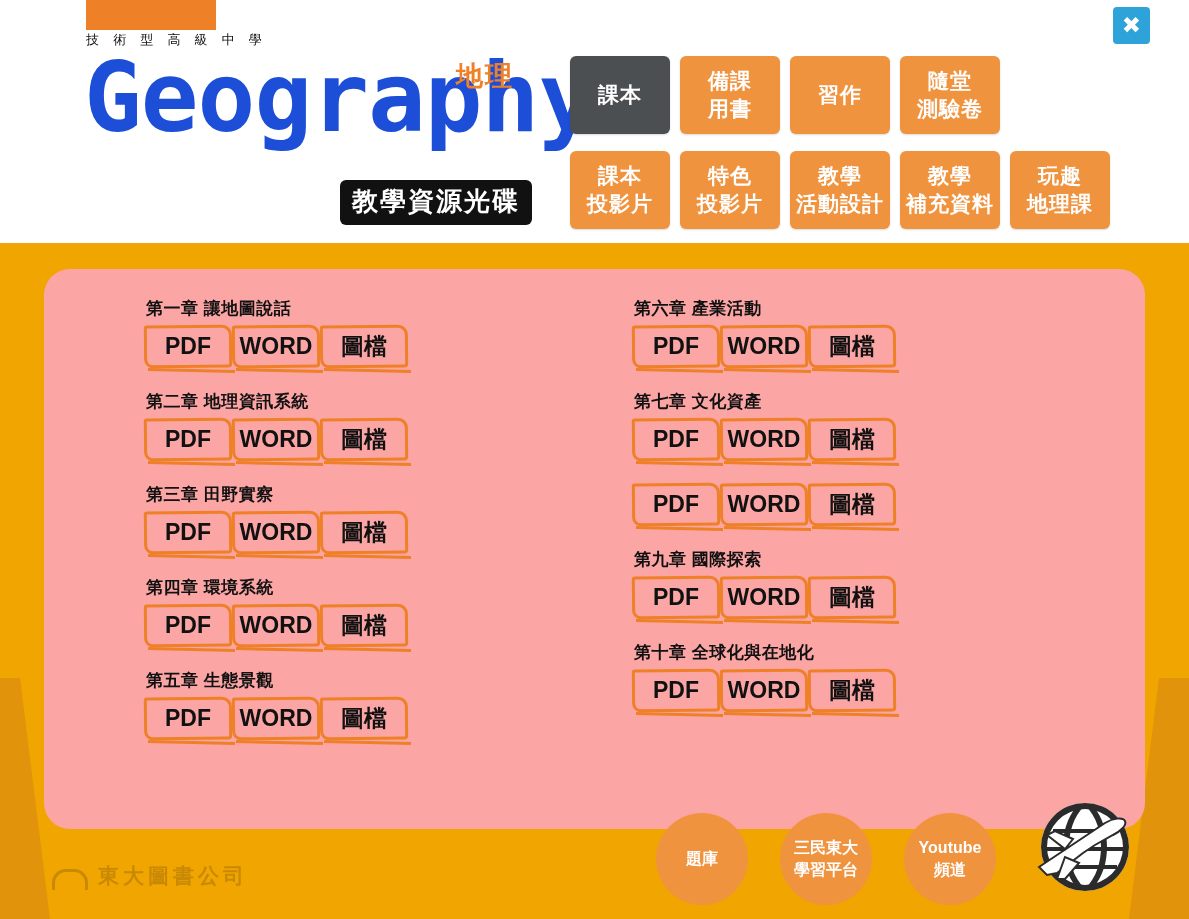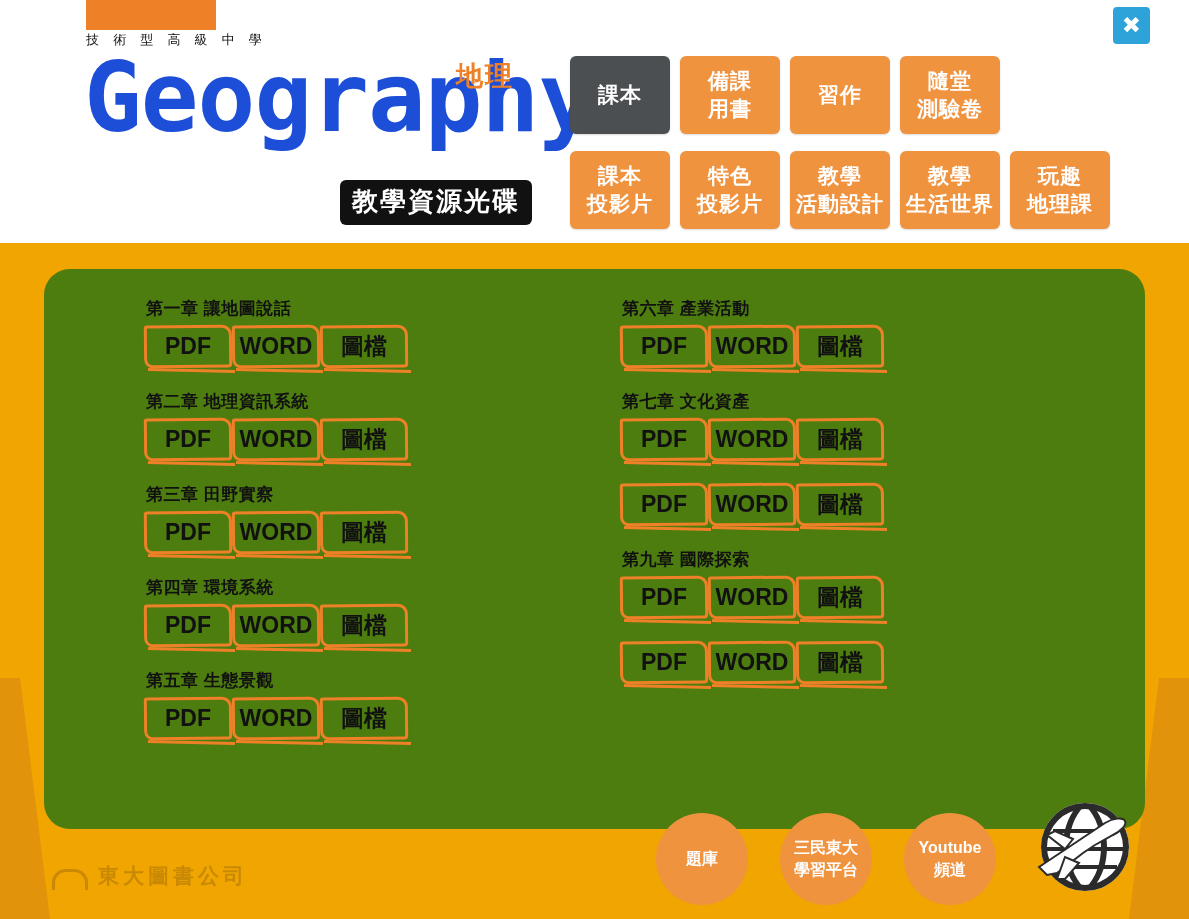--- a/index.html
+++ b/index.html
@@ -85,26 +85,26 @@
     clip-path:polygon(0 0, 20px 0, 50px 241px, 0 241px, 0 0);
   }
   .gold-right-wedge{
     position:absolute;right:0;top:435px;width:90px;height:241px;
     background:#e0930b;
     clip-path:polygon(90px 0, 90px 241px, 30px 241px, 60px 0);
   }
 
   .card{
     position:absolute;left:44px;top:269px;width:1101px;height:560px;
-    background:#4d7c0f;border-radius:26px;
+    background:#fca5a5;border-radius:26px;
   }
 
   .col{position:absolute;top:28px;width:500px;}
   .col.left{left:100px;}
-  .col.right{left:576px;}
+  .col.right{left:588px;}
 
   .chapter{margin-bottom:22px;}
   .chapter-title{
     font-size:17px;font-weight:bold;color:#111;
     margin:0 0 5px 2px;letter-spacing:.5px;
   }
   .btn-row{display:flex;}
   .dbtn{
     position:relative;
     width:88px;height:43px;
@@ -188,21 +188,21 @@
   <div class="tab" style="left:680px;top:151px;">
     <span>特色</span>
     <span>投影片</span>
   </div>
   <div class="tab" style="left:790px;top:151px;">
     <span>教學</span>
     <span>活動設計</span>
   </div>
   <div class="tab" style="left:900px;top:151px;">
     <span>教學</span>
-    <span>生活世界</span>
+    <span>補充資料</span>
   </div>
   <div class="tab" style="left:1010px;top:151px;align-items:center;">
     <span>玩趣</span>
     <span>地理課</span>
   </div>
 </div>
 
 <div class="gold">
   <div class="gold-right-wedge"></div>
 </div>
@@ -332,20 +332,21 @@
           </div>
         <div class="dbtn">
             <span class="lbl">WORD</span>
           </div>
         <div class="dbtn cn">
             <span class="lbl">圖檔</span>
           </div>
       </div>
     </div>
     <div class="chapter">
+      <div class="chapter-title">第十章 全球化與在地化</div>
       <div class="btn-row">
         <div class="dbtn">
             <span class="lbl">PDF</span>
           </div>
         <div class="dbtn">
             <span class="lbl">WORD</span>
           </div>
         <div class="dbtn cn">
             <span class="lbl">圖檔</span>
           </div>

